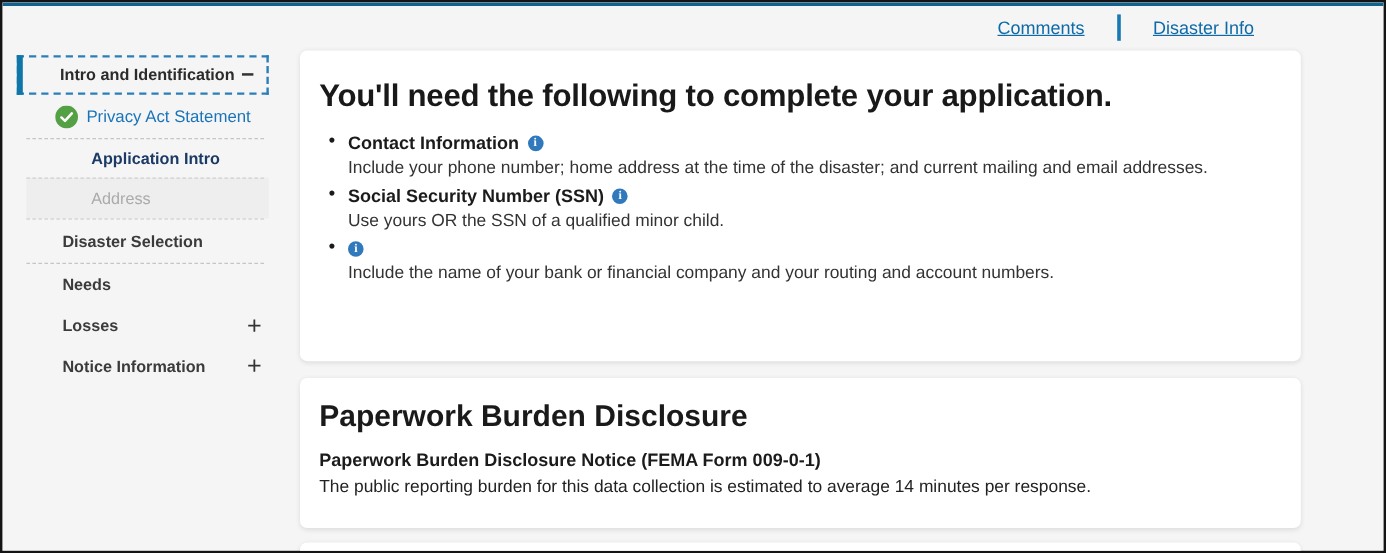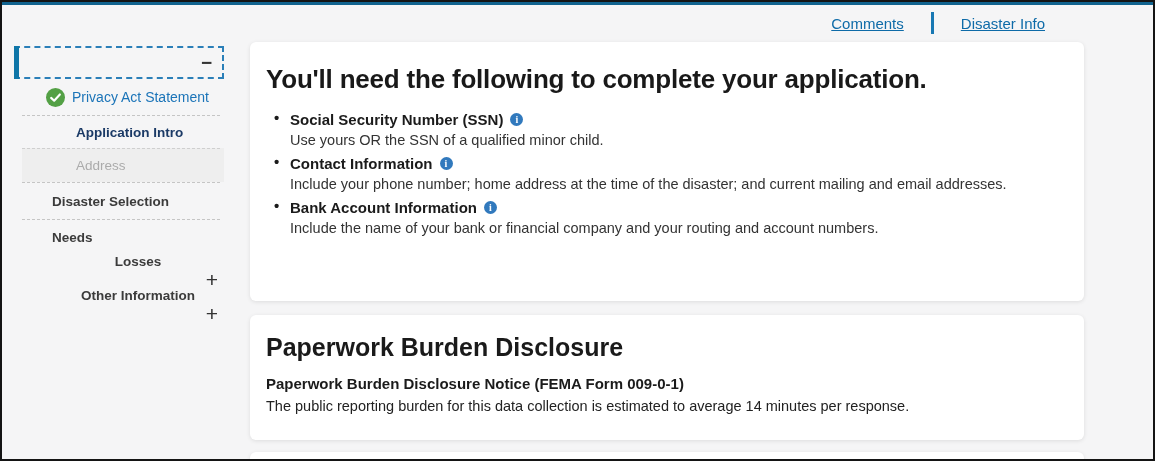--- a/index.html
+++ b/index.html
@@ -33,21 +33,21 @@
 
   .row-appintro { height:32px; padding-left:62px; font-weight:700; color:#1b3a66; cursor:pointer; }
 
   .disabled-block { background:#eeeeee; margin-left:8px; margin-right:0; }
   .row-disabled { height:33px; padding-left:54px; color:#ababab; font-size:13.5px; }
   .disabled-block .dashed { margin-left:0; border-top-color:#cfcfcf; }
 
   .row-top { padding-left:38px; font-weight:700; color:#3b3b3b; cursor:pointer; }
   .row-disaster { height:36px; }
   .row-needs { height:34px; }
-  .row-plus { height:34px;flex-direction:column; }
+  .row-plus { height:34px; }
   .expand-icon { margin-left:auto; margin-right:6px; font-size:21px; font-weight:400; color:#333; line-height:1; cursor:pointer; }
 
   
   .main { position:absolute; left:248px; top:40px; width:834px; }
   .card { background:#ffffff; border-radius:6px; box-shadow:0 1px 4px rgba(0,0,0,0.10); }
   .card-checklist { height:259px; padding:16px 16px; }
   .page-title { margin:6px 0 14px 0; font-size:26px; font-weight:600; letter-spacing:-0.2px; color:#191919; }
   .bullet-list { margin:0; padding:0; list-style:none; }
   .bullet-item { position:relative; padding-left:24px; margin-bottom:3px; }
   .bullet-item::before { content:"•"; position:absolute; left:8px; top:0px; font-size:15px; font-weight:700; color:#1b1b1b; }
@@ -74,20 +74,21 @@
   <div class="header-links">
     <a class="header-link">Comments</a>
     <div class="link-sep"></div>
     <a class="header-link">Disaster Info</a>
   </div>
 
   <div class="sidebar">
 
     <div class="intro-box">
       <div class="intro-bar"></div>
+      <span class="intro-label">Intro and Identification</span>
       <span class="collapse-icon">−</span>
     </div>
 
     <div class="side-row row-privacy">
       <svg class="check-icon" viewBox="0 0 20 20">
         <circle cx="10" cy="10" r="10" fill="#53a045"></circle>
         <path d="M5.4 10.4 L8.6 13.4 L14.6 6.8" stroke="#fff" stroke-width="2.2" fill="none" stroke-linecap="round" stroke-linejoin="round"></path>
       </svg>
       <span class="privacy-link">Privacy Act Statement</span>
     </div>
@@ -116,53 +117,52 @@
     <div class="side-row row-top row-needs">
       <span>Needs</span>
     </div>
 
     <div class="side-row row-top row-plus">
       <span>Losses</span>
       <span class="expand-icon">+</span>
     </div>
 
     <div class="side-row row-top row-plus">
-      <span>Other Information</span>
+      <span>Notice Information</span>
       <span class="expand-icon">+</span>
     </div>
 
 
   </div>
 
   <div class="main">
 
     <div class="card card-checklist">
       <h1 class="page-title">You'll need the following to complete your application.</h1>
       <ul class="bullet-list">
 
         <li class="bullet-item">
           <div class="b-title-row">
+            <span class="b-title">Contact Information</span>
+            <span class="info-icon"></span>
+          </div>
+          <div class="b-desc">Include your phone number; home address at the time of the disaster; and current mailing and email addresses.</div>
+        </li>
+
+        <li class="bullet-item">
+          <div class="b-title-row">
             <span class="b-title">Social Security Number (SSN)</span>
             <span class="info-icon"></span>
           </div>
           <div class="b-desc">Use yours OR the SSN of a qualified minor child.</div>
         </li>
 
-        <li class="bullet-item">
-          <div class="b-title-row">
-            <span class="b-title">Contact Information</span>
-            <span class="info-icon"></span>
-          </div>
-          <div class="b-desc">Include your phone number; home address at the time of the disaster; and current mailing and email addresses.</div>
-        </li>
-
 
         <li class="bullet-item">
           <div class="b-title-row">
-            <span class="b-title">Bank Account Information</span>
             <span class="info-icon"></span>
           </div>
           <div class="b-desc">Include the name of your bank or financial company and your routing and account numbers.</div>
         </li>
 
       </ul>
     </div>
 
     <div class="card card-paperwork">
       <h2 class="section-title">Paperwork Burden Disclosure</h2>

